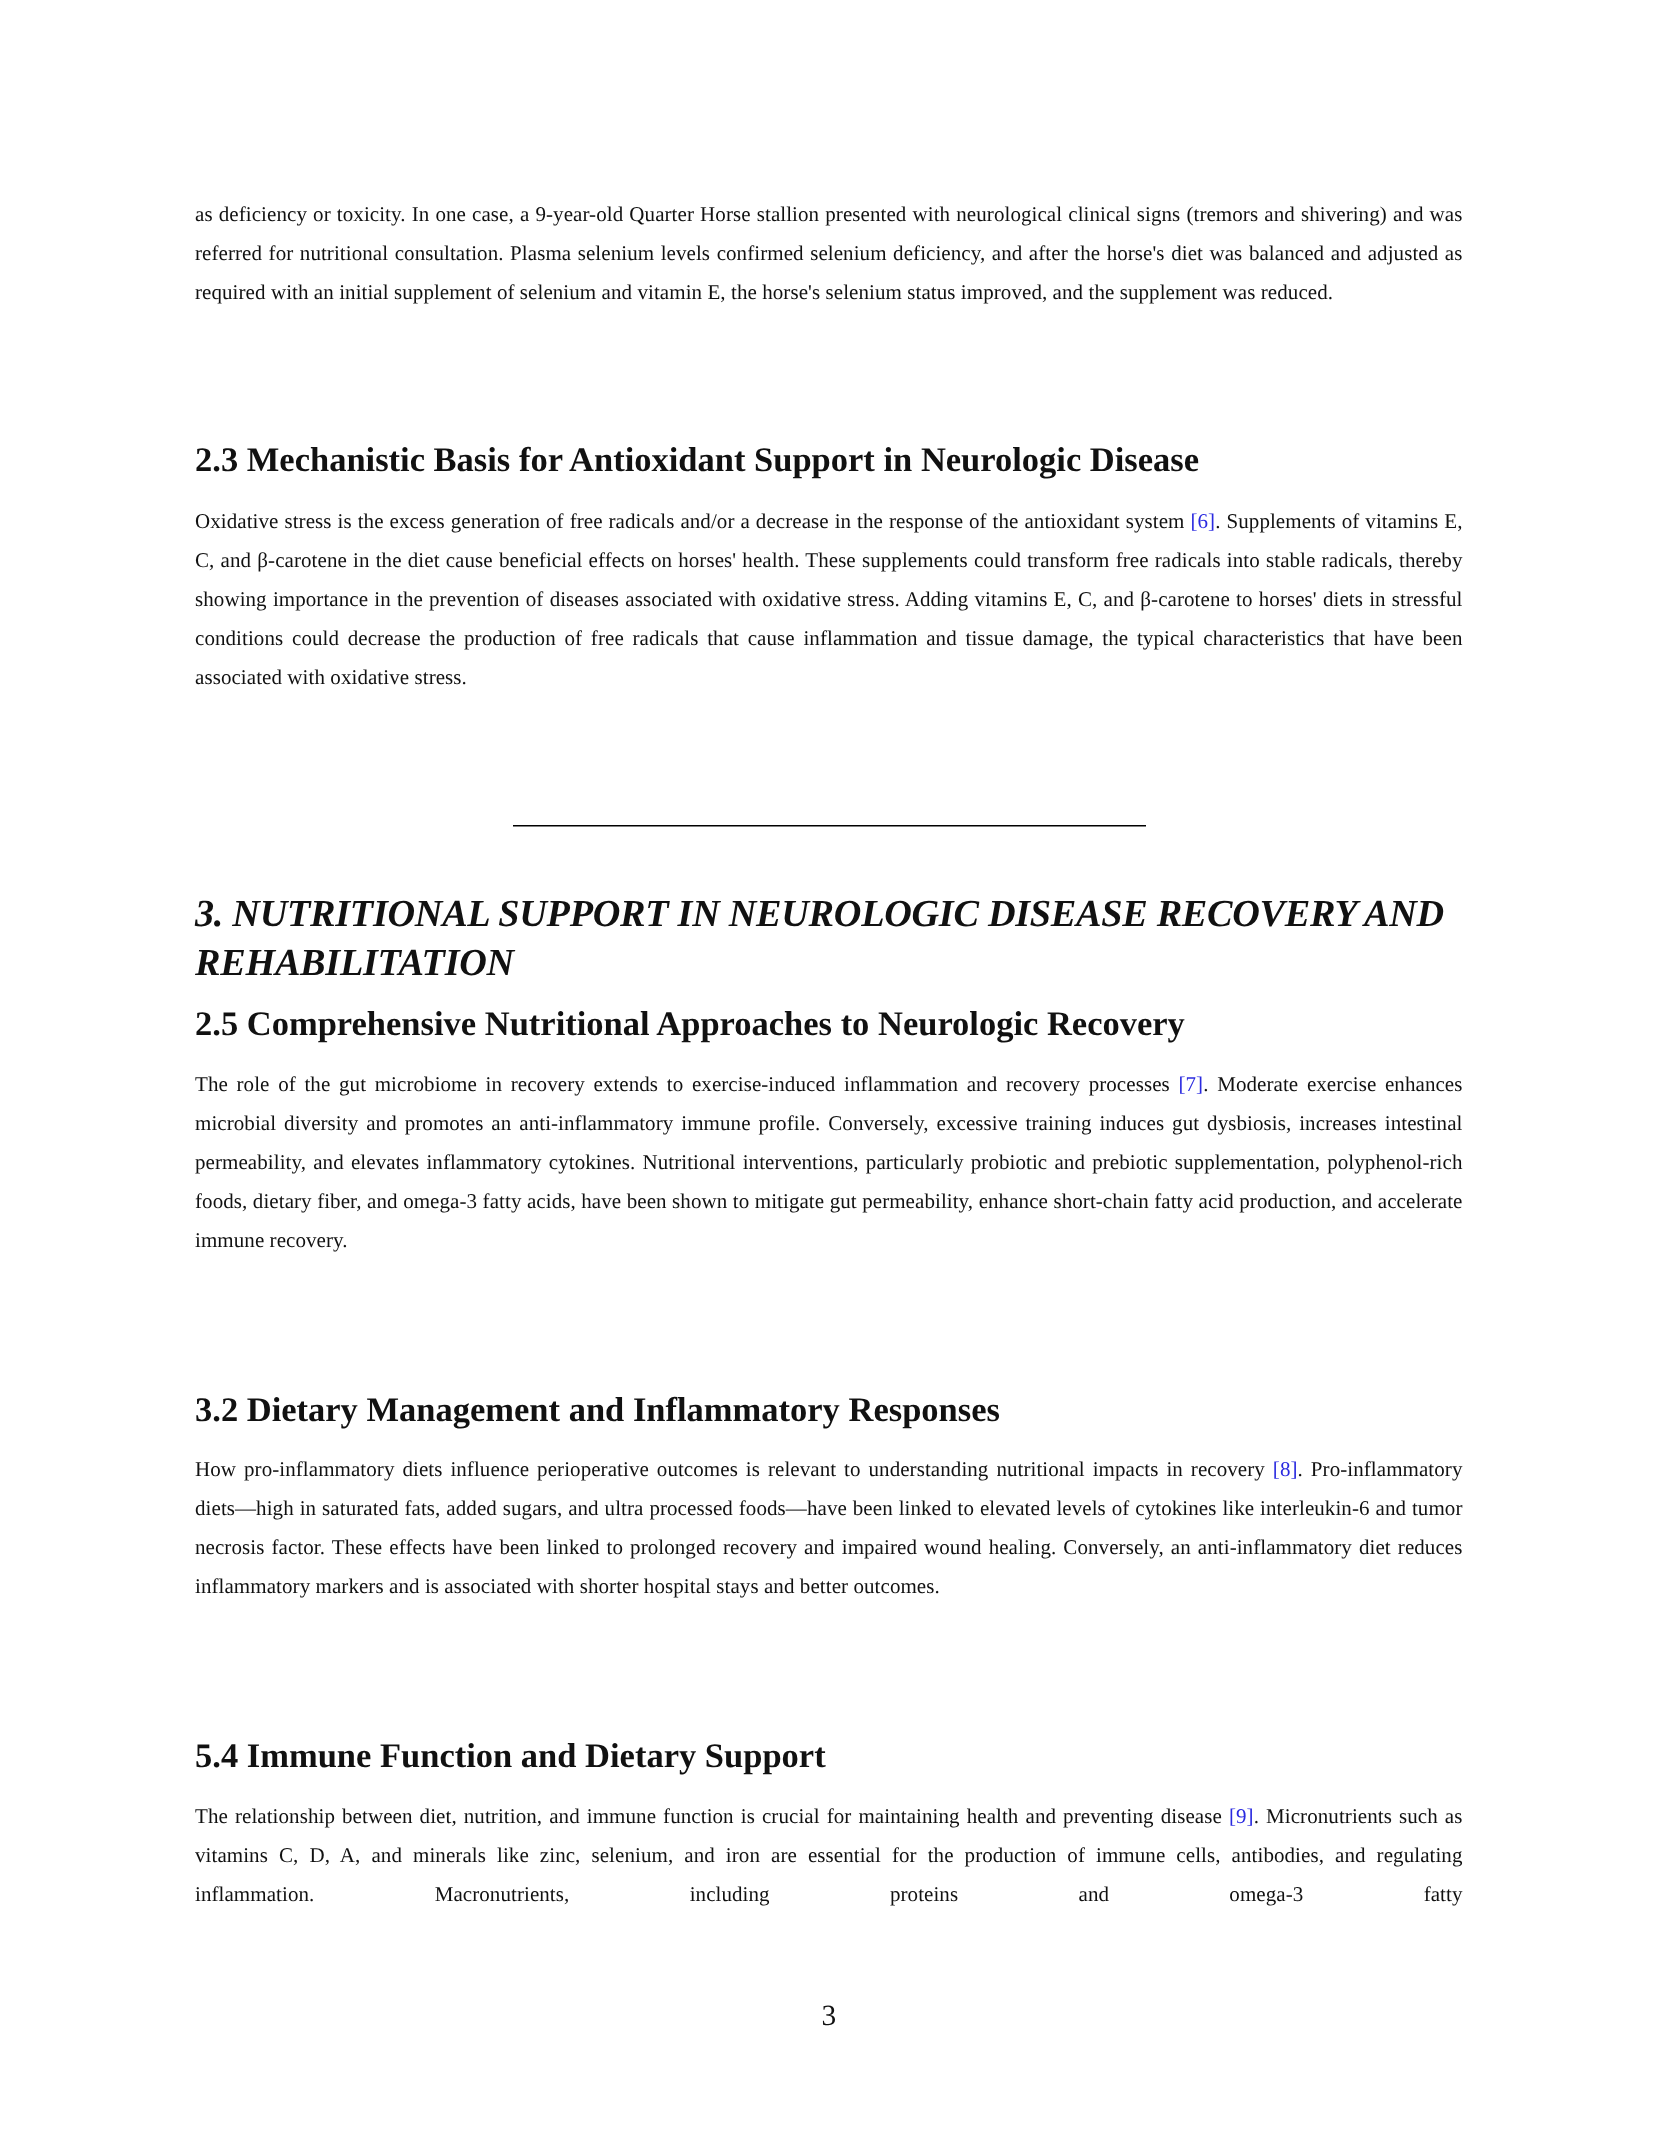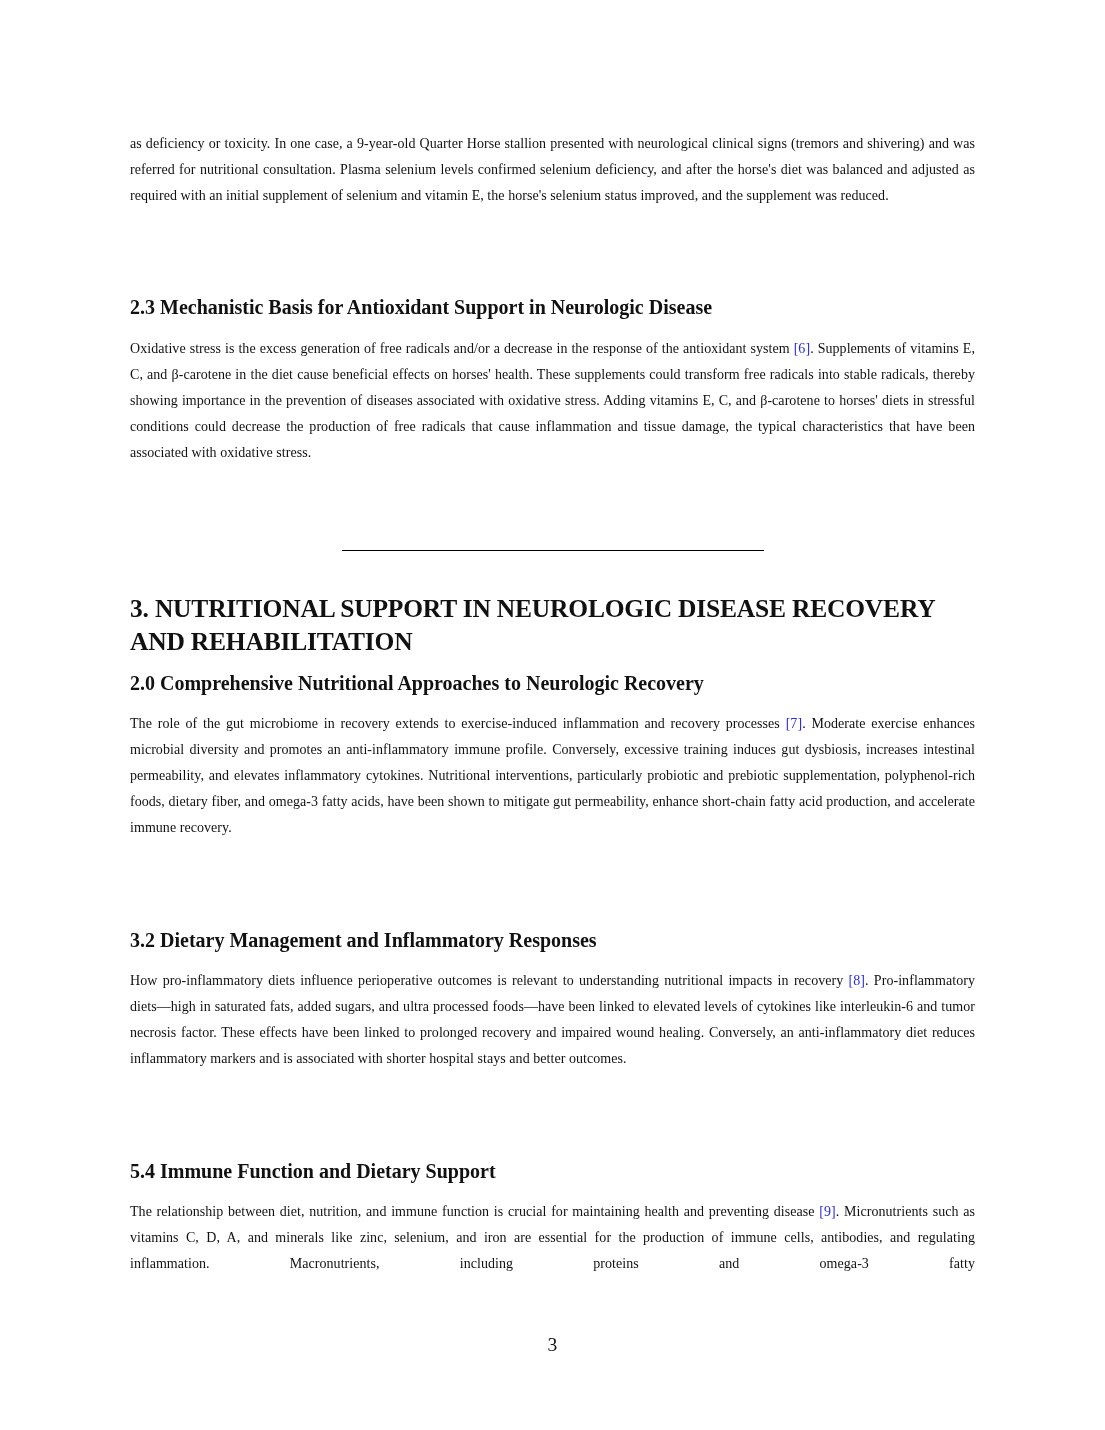--- a/index.html
+++ b/index.html
@@ -9,25 +9,25 @@
     color: #111111;
   }
   p.body {
     margin: 0; font-size: 14px; line-height: 26px; text-align: justify;
     font-family: "Liberation Serif", serif; letter-spacing: 0.05px;
     hyphens: manual;
   }
   .cite { color: #2a2ae0; }
   h3.sub {
     margin: 0; font-family: "Liberation Serif", serif; font-weight: bold;
-    font-size: 20px; line-height: 26px;
+    font-size: 23px; line-height: 26px;
   }
   h2.sec {
     margin: 0; font-family: "Liberation Serif", serif; font-weight: bold;
-    font-size: 25.5px; line-height: 33px; letter-spacing: -0.2px;
+    font-size: 25.5px; line-height: 33px; letter-spacing: -0.2px; font-style: italic;
   }
   .rule { position: absolute; left: 342px; top: 550px; width: 422px; height: 0; border-top: 1.3px solid #000; }
   .pagenum { position: absolute; top: 1334px; left: 0; width: 1105px; text-align: center;
     font-family: "Liberation Serif", serif; font-size: 19.6px; }
   .abs { position: absolute; left: 130px; width: 845px; }
 </style>
 </head>
 <body>
 
 <div class="abs" style="top:131px;">
@@ -39,21 +39,21 @@
   <p class="body" style="margin-top:16px;"><span>Oxidative stress is the excess generation of free radicals and/or a decrease in the response of the antioxidant system </span><span class="cite">[6]</span><span>.  Supplements of vitamins E, C, and β-carotene in the diet cause beneficial effects on horses' health.  These supplements could transform free radicals into stable radicals, thereby showing importance in the prevention of diseases associated with oxidative stress.  Adding vitamins E, C, and β-carotene to horses' diets in stressful conditions could decrease the production of free radicals that cause inflammation and tissue damage, the typical characteristics that have been associated with oxidative stress.</span></p>
 </div>
 
 <div class="rule"></div>
 
 <div class="abs" style="top:592px;">
   <h2 class="sec">3. NUTRITIONAL SUPPORT IN NEUROLOGIC DISEASE RECOVERY AND REHABILITATION</h2>
 </div>
 
 <div class="abs" style="top:670px;">
-  <h3 class="sub">2.0 Comprehensive Nutritional Approaches to Neurologic Recovery</h3>
+  <h3 class="sub">2.5 Comprehensive Nutritional Approaches to Neurologic Recovery</h3>
   <p class="body" style="margin-top:15px;"><span>The role of the gut microbiome in recovery extends to exercise-induced inflammation and recovery processes </span><span class="cite">[7]</span><span>.  Moderate exercise enhances microbial diversity and promotes an anti-inflammatory immune profile. Conversely, excessive training induces gut dysbio­sis, increases intestinal permeability, and elevates inflammatory cytokines. Nutritional in­terventions, particularly probiotic and prebiotic supplementation, polyphenol-rich foods, dietary fiber, and omega-3 fatty acids, have been shown to mitigate gut permeability, en­hance short-chain fatty acid production, and accelerate immune recovery.</span></p>
 </div>
 
 <div class="abs" style="top:927px;">
   <h3 class="sub">3.2 Dietary Management and Inflammatory Responses</h3>
   <p class="body" style="margin-top:15px;"><span>How pro-inflammatory diets influence perioperative outcomes is relevant to understand­ing nutritional impacts in recovery </span><span class="cite">[8]</span><span>.  Pro-inflammatory diets—high in saturated fats, added sugars, and ultra processed foods—have been linked to elevated levels of cytokines like interleukin-6 and tumor necrosis factor.  These effects have been linked to prolonged recovery and impaired wound healing.  Conversely, an anti-inflammatory diet reduces inflammatory markers and is associated with shorter hospital stays and better outcomes.</span></p>
 </div>
 
 <div class="abs" style="top:1158px;">
   <h3 class="sub">5.4 Immune Function and Dietary Support</h3>

